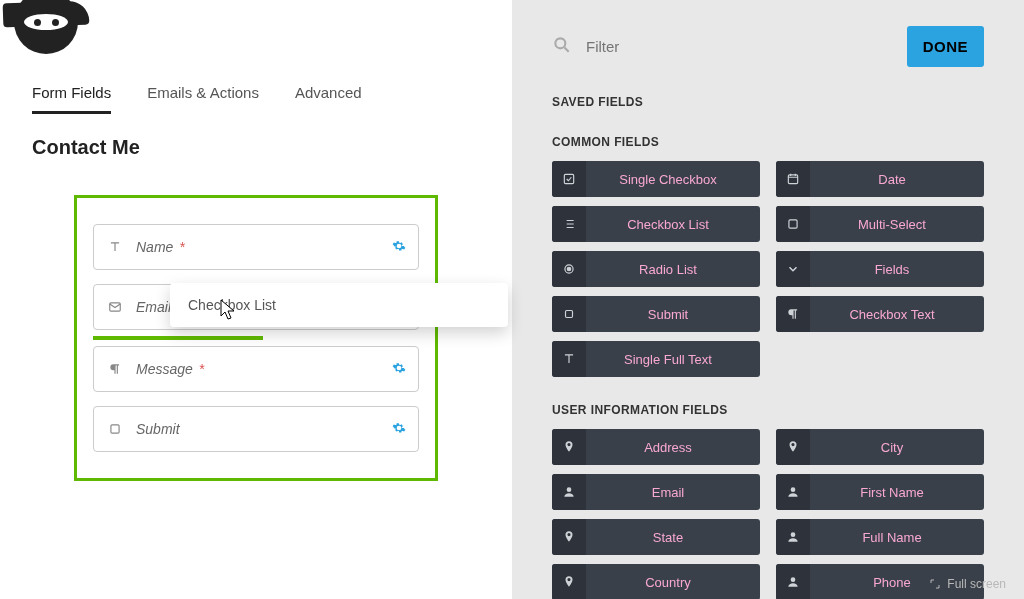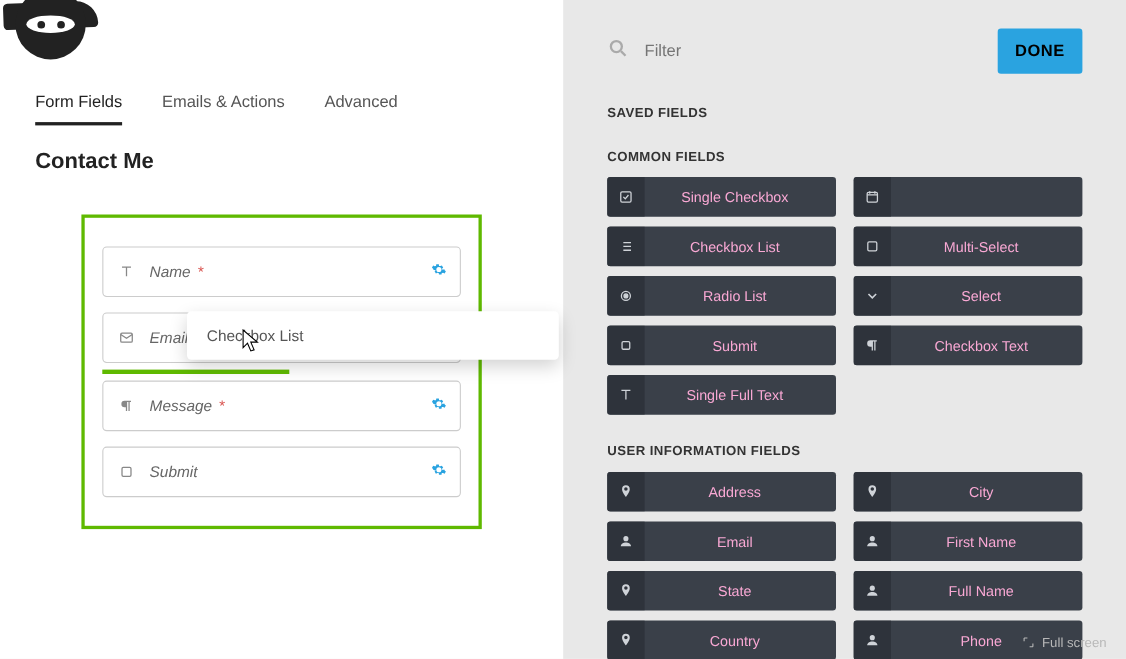--- a/index.html
+++ b/index.html
@@ -358,20 +358,21 @@
           </span>
         <span class="pill-label">Single Checkbox</span>
       </div>
       <div class="pill">
         <span class="pill-icon">
             <svg class="i" viewBox="0 0 24 24" fill="none" stroke="currentColor" stroke-width="2">
               <rect x="4" y="5" width="16" height="15" rx="2"></rect>
               <path d="M4 9h16M8 3v4M16 3v4"></path>
             </svg>
           </span>
+        <span class="pill-label">Date</span>
       </div>
       <div class="pill">
         <span class="pill-icon">
             <svg class="i" viewBox="0 0 24 24" fill="none" stroke="currentColor" stroke-width="2">
               <path d="M8 6h12M8 12h12M8 18h12M4 6h0M4 12h0M4 18h0"></path>
             </svg>
           </span>
         <span class="pill-label">Checkbox List</span>
       </div>
       <div class="pill">
@@ -390,21 +391,21 @@
             </svg>
           </span>
         <span class="pill-label">Radio List</span>
       </div>
       <div class="pill">
         <span class="pill-icon">
             <svg class="i" viewBox="0 0 24 24" fill="none" stroke="currentColor" stroke-width="2.5">
               <path d="M6 9l6 6 6-6"></path>
             </svg>
           </span>
-        <span class="pill-label">Select</span>
+        <span class="pill-label">Fields</span>
       </div>
       <div class="pill">
         <span class="pill-icon">
             <svg class="i" viewBox="0 0 24 24" fill="none" stroke="currentColor" stroke-width="2">
               <rect x="6" y="6" width="12" height="12" rx="2"></rect>
             </svg>
           </span>
         <span class="pill-label">Submit</span>
       </div>
       <div class="pill">

